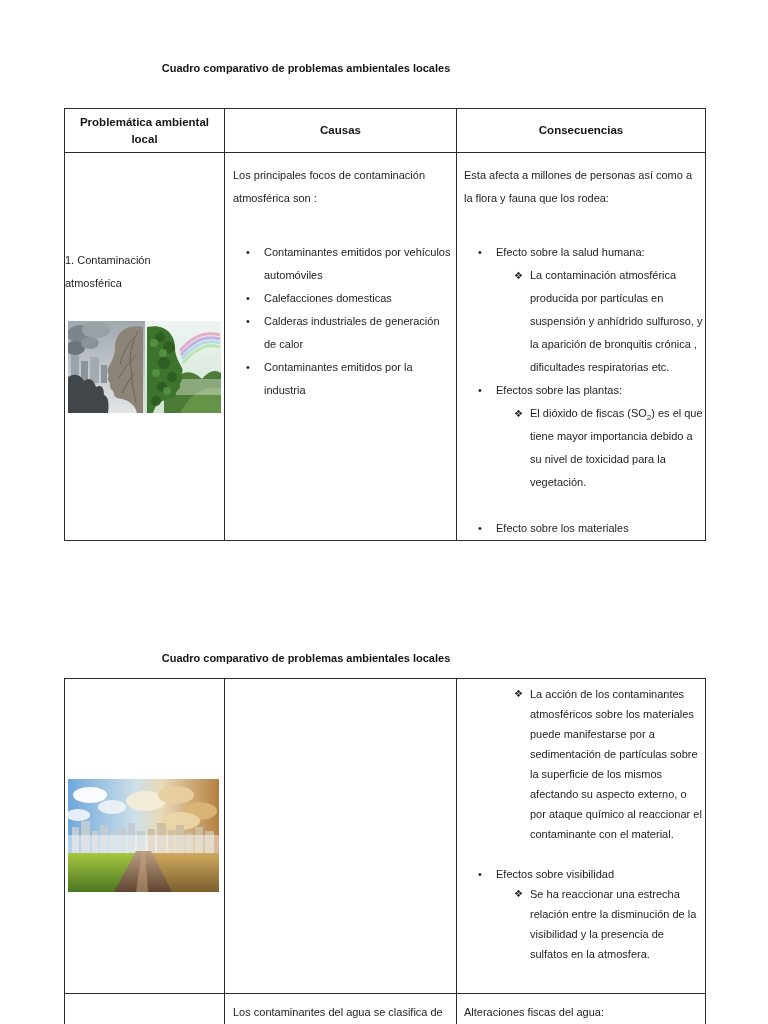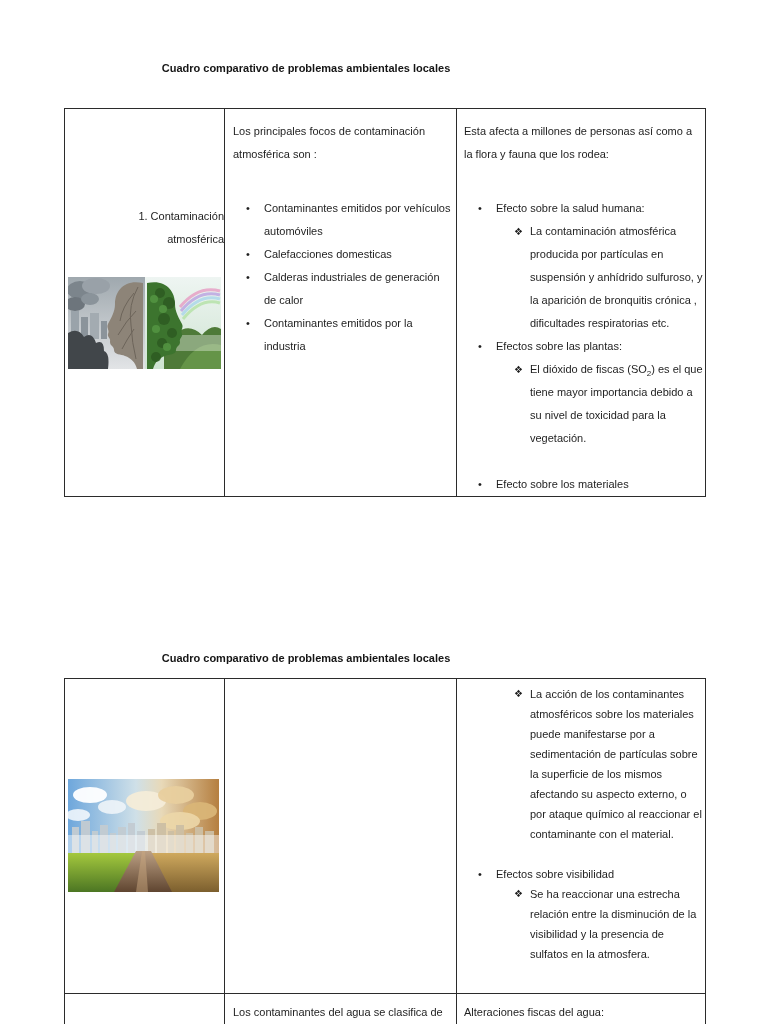--- a/index.html
+++ b/index.html
@@ -25,21 +25,21 @@
   .col-causes{width:232px;}
   .col-conseq{width:249px;}
   .cmp th{
     height:39px;vertical-align:middle;text-align:center;
     font-weight:bold;font-size:11.5px;line-height:17px;padding:2px 10px;color:#151515;
   }
   
   .row-main td{height:353px;}
   .cell-problem{position:relative;}
   .problem-label{
-    position:absolute;top:96px;left:0;right:0;text-align:right;line-height:23px;
+    position:absolute;top:96px;left:0;right:0;text-align:left;line-height:23px;
   }
   .problem-label .inner{display:inline-block;width:122px;}
   .img-frame1{position:absolute;top:168px;left:3px;}
   .img-frame2{position:absolute;top:100px;left:3px;}
   .cell-causes{padding:11px 4px 0 8px !important;line-height:23px;}
   .cell-conseq{padding:11px 2px 0 7px !important;line-height:23px;}
   .para{margin:0 0 31px 0;}
   .blist{margin:0;padding:0;list-style:none;}
   .cl1{position:relative;padding-left:31px;}
   .cl1 .mk{position:absolute;left:13px;top:0;}
@@ -62,20 +62,25 @@
 
 <div class="doc-title" id="title-1">Cuadro comparativo de problemas ambientales locales</div>
 
 <table class="cmp" id="table-1">
   <colgroup>
       <col class="col-problem">
       <col class="col-causes">
       <col class="col-conseq">
     </colgroup>
   <tbody>
+      <tr>
+    <th>Problemática ambiental local</th>
+    <th>Causas</th>
+    <th>Consecuencias</th>
+  </tr>
   <tr class="row-main">
     <td class="cell-problem">
       <div class="problem-label"><span class="inner">1. Contaminación atmosférica</span></div>
       <div class="img-frame1">
         <svg width="153" height="92" viewBox="0 0 153 92">
           <defs>
             <linearGradient id="gL" x1="0" y1="0" x2="0" y2="1">
               <stop offset="0" stop-color="#9fa8ae"></stop>
                   <stop offset="1" stop-color="#e2e4e6"></stop>
             </linearGradient>

